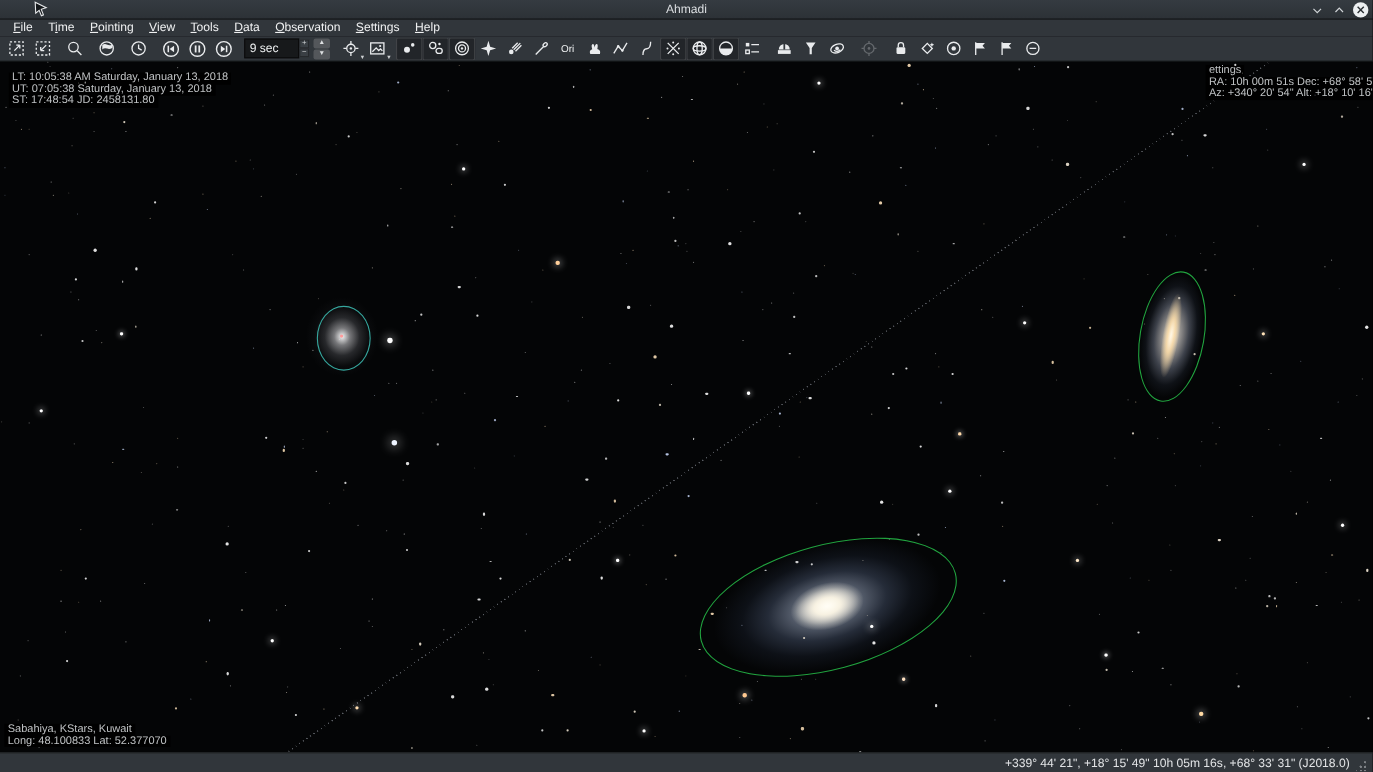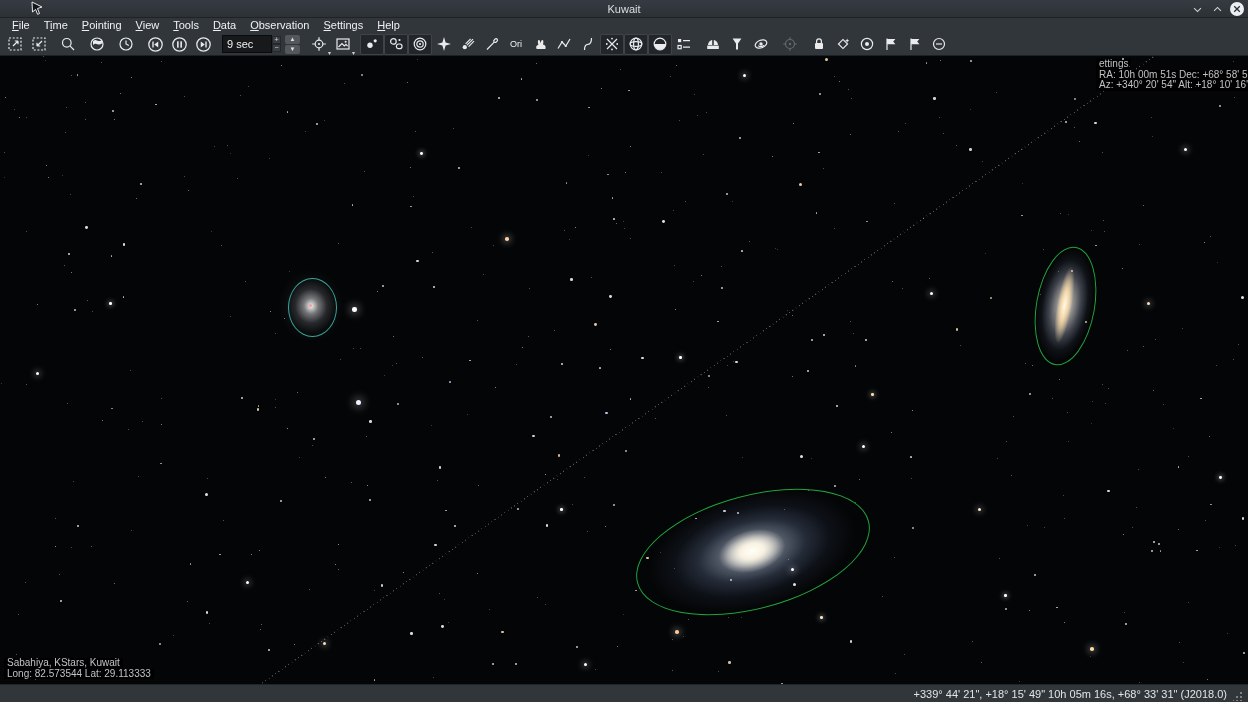--- a/index.html
+++ b/index.html
@@ -88,21 +88,21 @@
      radial-gradient(circle at 4px 9px,#7d8185 1px,transparent 1.2px),
      radial-gradient(circle at 0px 9px,#7d8185 1px,transparent 1.2px);}
 </style>
 </head>
 <body>
 
 <div id="titlebar">
   <svg id="cursor" width="14" height="15" viewBox="0 0 14 15">
     <path d="M2 1 L12 6 L7.5 7.5 L9.5 12.5 L7.6 13.3 L5.6 8.4 L2.5 11 Z" fill="#14171a" stroke="#e8eaec" stroke-width="1"></path>
   </svg>
-  <span id="title-text">Kuwait</span>
+  <span id="title-text">Ahmadi</span>
   <div id="win-controls">
     <span class="win-btn">
       <svg width="11" height="11" viewBox="0 0 16 16">
           <path d="M3 6 l5 5 5-5" fill="none" stroke="#cfd3d6" stroke-width="1.6"></path>
         </svg>
     </span>
     <span class="win-btn">
       <svg width="11" height="11" viewBox="0 0 16 16">
           <path d="M3 10 l5-5 5 5" fill="none" stroke="#cfd3d6" stroke-width="1.6"></path>
         </svg>
@@ -374,30 +374,35 @@
   <div class="gal" id="bode-ring"></div>
 
   <div class="gal" id="cigar-glow"></div>
   <div class="gal" id="cigar-streak"></div>
   <div class="gal" id="cigar-ring"></div>
 
   <div class="gal" id="ell-glow"></div>
   <div class="gal" id="ell-dot"></div>
   <div class="gal" id="ell-ring"></div>
 
+  <div class="ovl" id="time-info">
+    <div>LT: 10:05:38 AM   Saturday, January 13, 2018</div>
+    <div>UT: 07:05:38   Saturday, January 13, 2018</div>
+    <div>ST: 17:48:54   JD: 2458131.80</div>
+  </div>
 
   <div class="ovl" id="focus-info">
     <div>ettings</div>
     <div>RA: 10h 00m 51s  Dec: +68° 58' 57"</div>
     <div>Az: +340° 20' 54"  Alt: +18° 10' 16"</div>
   </div>
 
   <div class="ovl" id="loc-info">
     <div>Sabahiya, KStars, Kuwait</div>
-    <div>Long: 82.573544   Lat: 29.113333</div>
+    <div>Long: 48.100833   Lat: 52.377070</div>
   </div>
 <span class="star" style="left: 584.1px; top: 420.7px; height: 0.8px; width: 0.8px; background: rgb(255, 255, 255); opacity: 0.42;"></span>
     <span class="star" style="left: 740.7px; top: 561.1px; height: 0.7px; width: 0.7px; background: rgb(255, 244, 224); opacity: 0.24;"></span>
     <span class="star" style="left: 229.5px; top: 96.6px; height: 0.7px; width: 0.7px; background: rgb(205, 221, 255); opacity: 0.26;"></span>
     <span class="star" style="left: 723.4px; top: 453.7px; height: 2.2px; width: 2.2px; background: rgb(255, 255, 255); opacity: 0.8;"></span>
     <span class="star" style="left: 990.4px; top: 240.7px; height: 1.9px; width: 1.9px; background: rgb(255, 227, 187); opacity: 0.76;"></span>
     <span class="star" style="left: 1232.7px; top: 302.6px; height: 0.7px; width: 0.7px; background: rgb(255, 255, 255); opacity: 0.33;"></span>
     <span class="star" style="left: 307.9px; top: 251.6px; height: 0.7px; width: 0.7px; background: rgb(255, 255, 255); opacity: 0.33;"></span>
     <span class="star" style="left: 943.2px; top: 77.2px; height: 0.7px; width: 0.7px; background: rgb(255, 255, 255); opacity: 0.33;"></span>
     <span class="star" style="left: 131.3px; top: 474px; height: 0.8px; width: 0.8px; background: rgb(255, 255, 255); opacity: 0.44;"></span>

